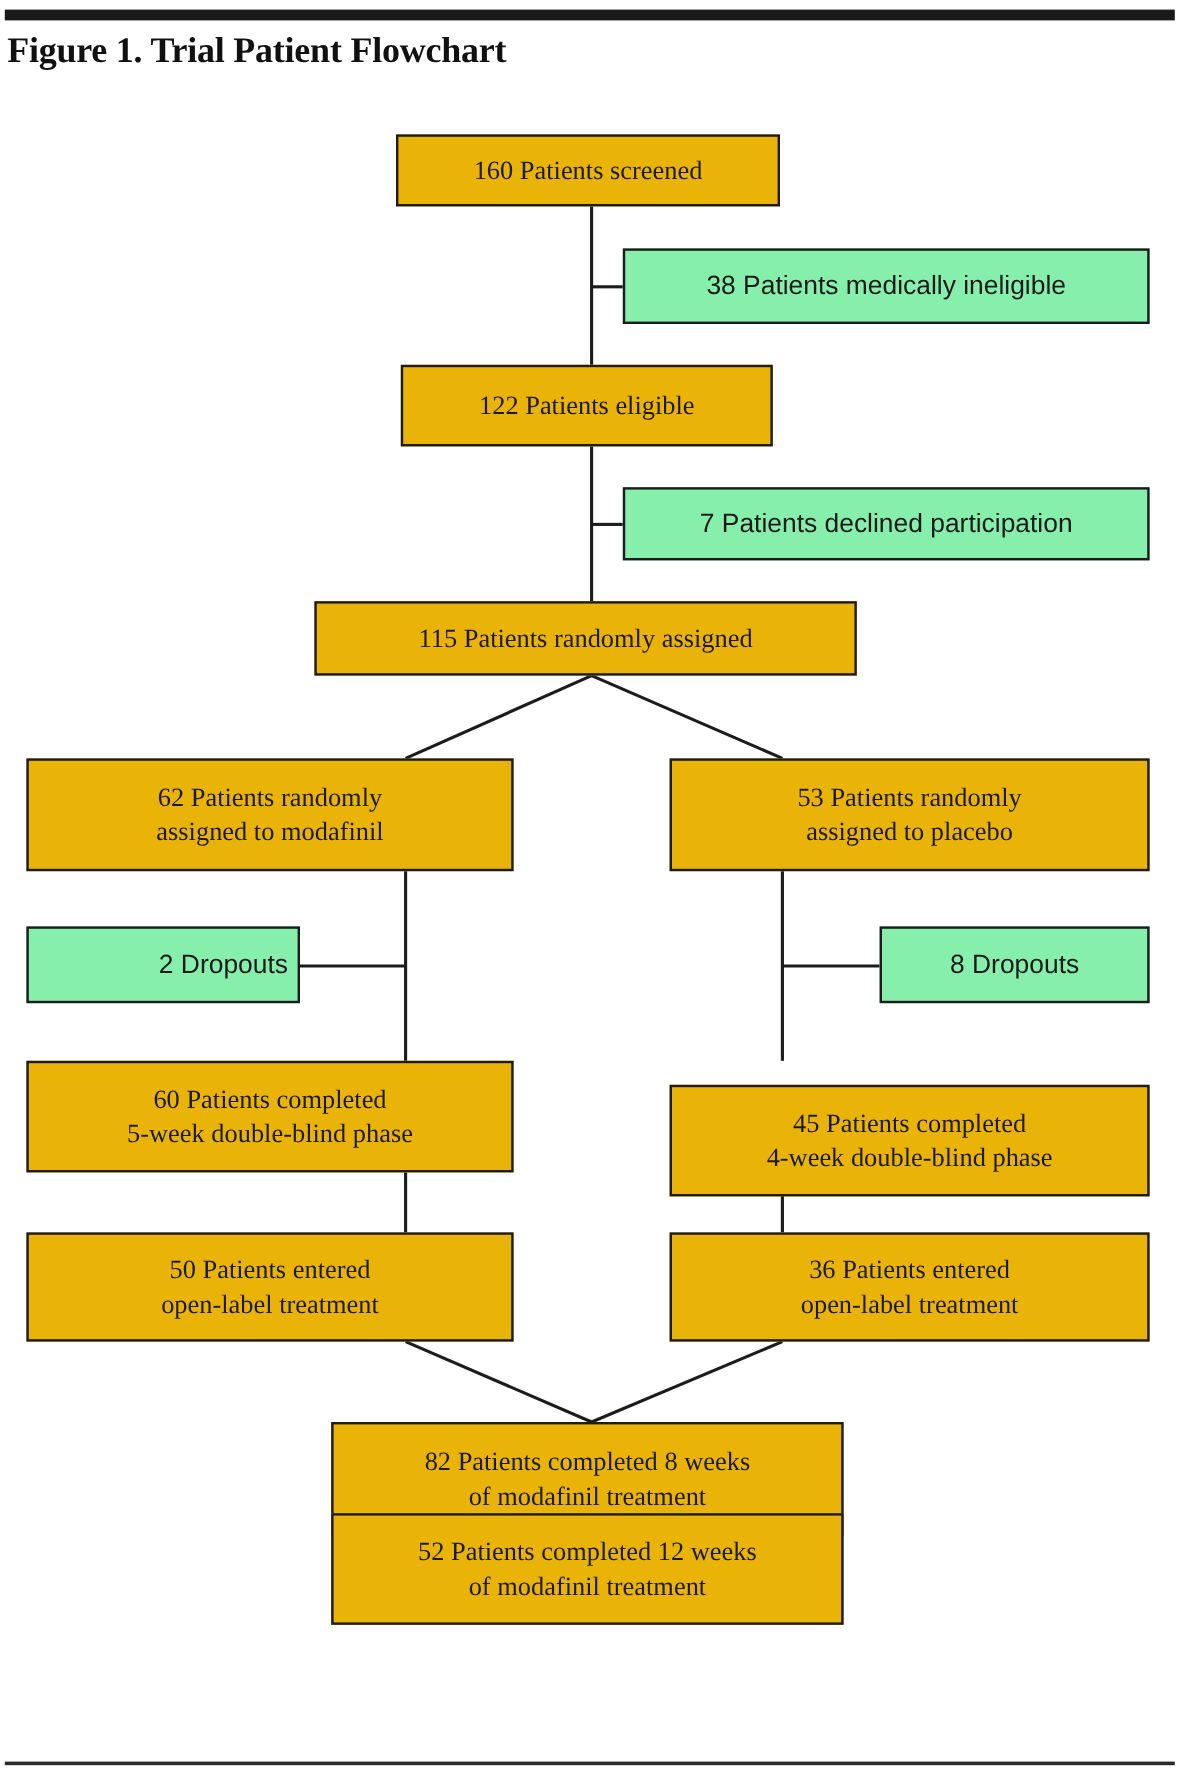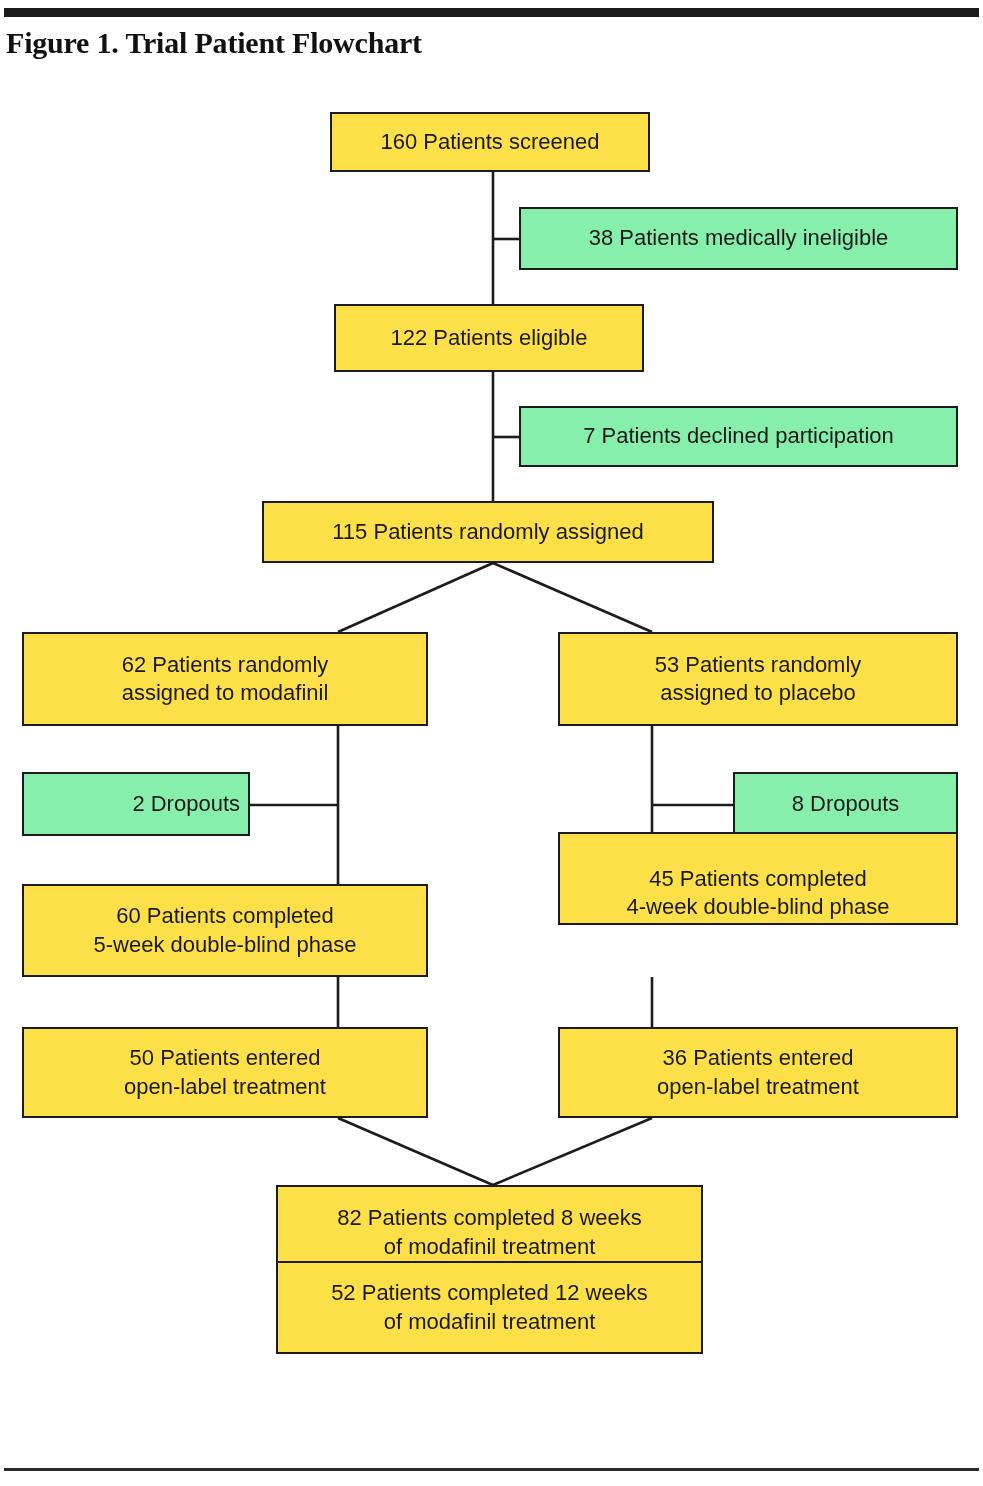--- a/index.html
+++ b/index.html
@@ -69,22 +69,23 @@
     align-items: center;
     justify-content: center;
     text-align: center;
     line-height: 1.28;
     font-size: 22px;
     color: #1a1a1a;
     white-space: pre-line;
     padding: 2px 8px;
   }
   .node.main {
-    background: #fde047;
+    background: #eab308;
     border: 2.5px solid #1c1c1c;
+    font-family: Liberation Serif, serif;
   }
   .node.side {
     background: #86efac;
     border: 2px solid #1c1c1c;
   }
 </style>
 </head>
 <body>
 
 <div id="top-rule"></div>
@@ -162,21 +163,21 @@
 
   <div class="node side" style="left:733px; top:772px; width:225px; height:64px;">
     <span>8  Dropouts</span>
   </div>
 
   <div class="node main" style="left:22px; top:884px; width:406px; height:93px;">
     <span>60 Patients completed
 5-week double-blind phase</span>
   </div>
 
-  <div class="node main" style="left:558px; top:832px; width:400px; height:93px;align-items:flex-end;">
+  <div class="node main" style="left:558px; top:904px; width:400px; height:93px;">
     <span>45 Patients completed
 4-week double-blind phase</span>
   </div>
 
   <div class="node main" style="left:22px; top:1027px; width:406px; height:91px;">
     <span>50 Patients entered
 open-label treatment</span>
   </div>
 
   <div class="node main" style="left:558px; top:1027px; width:400px; height:91px;">

